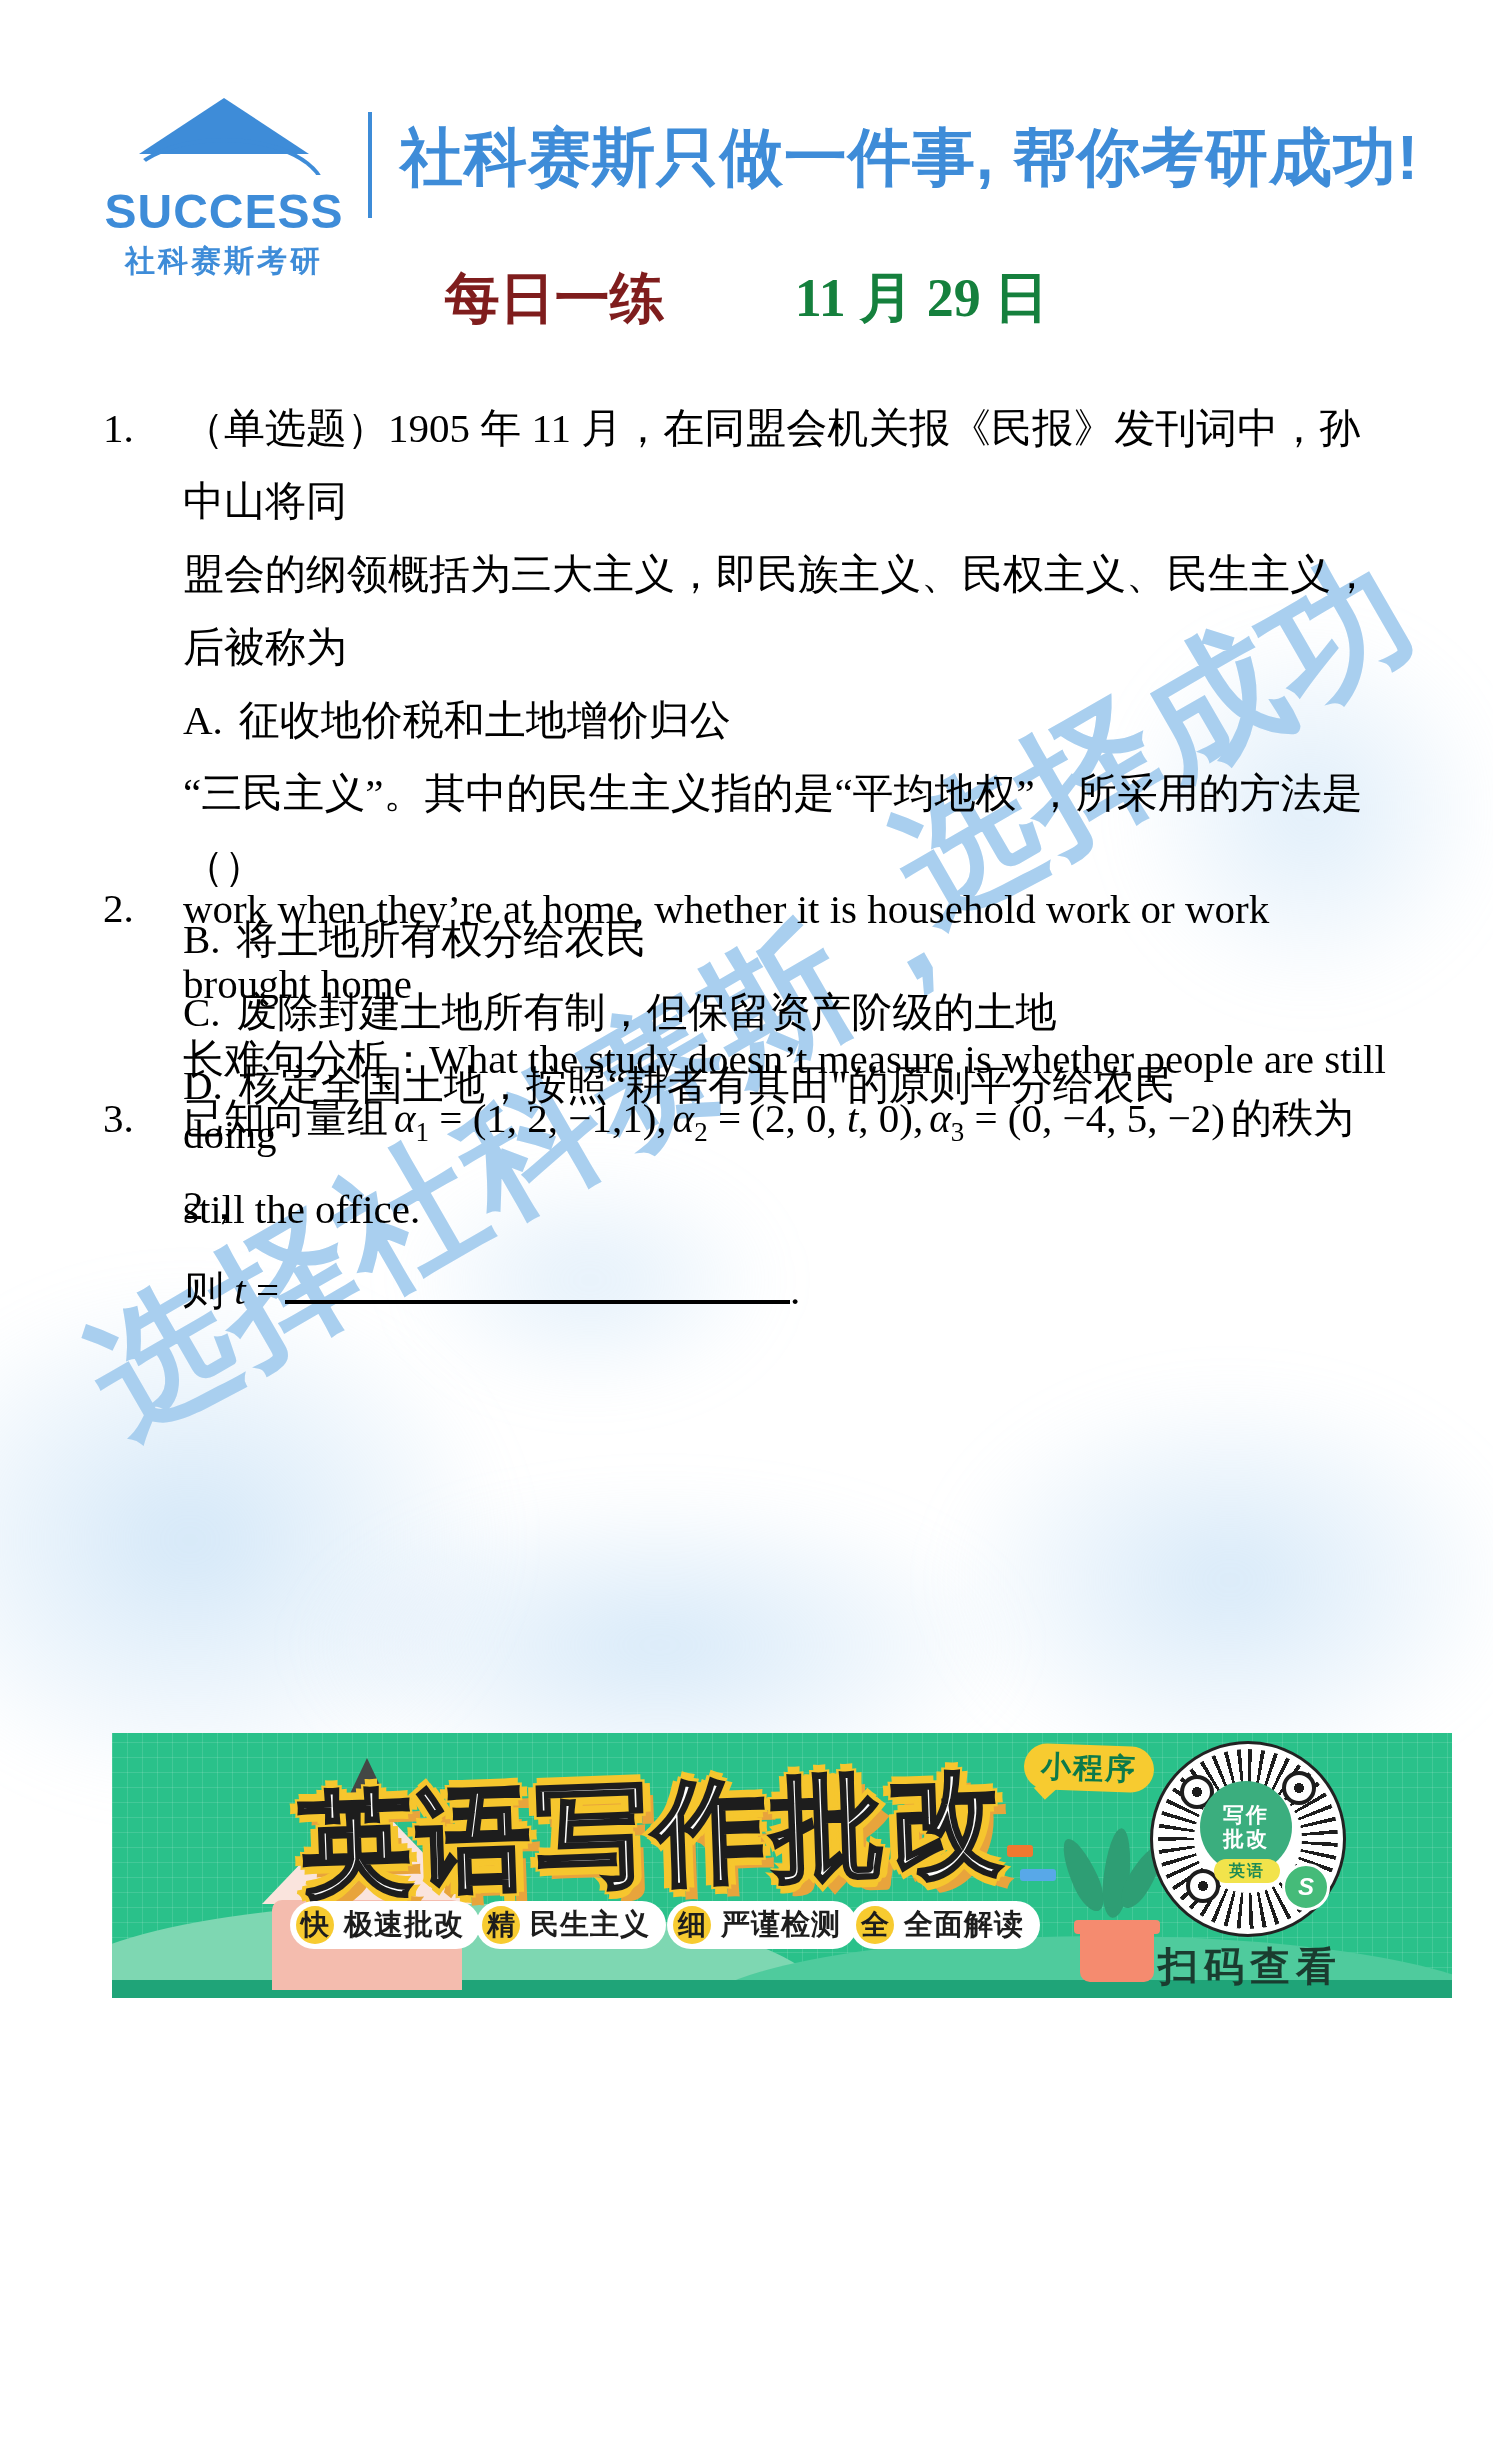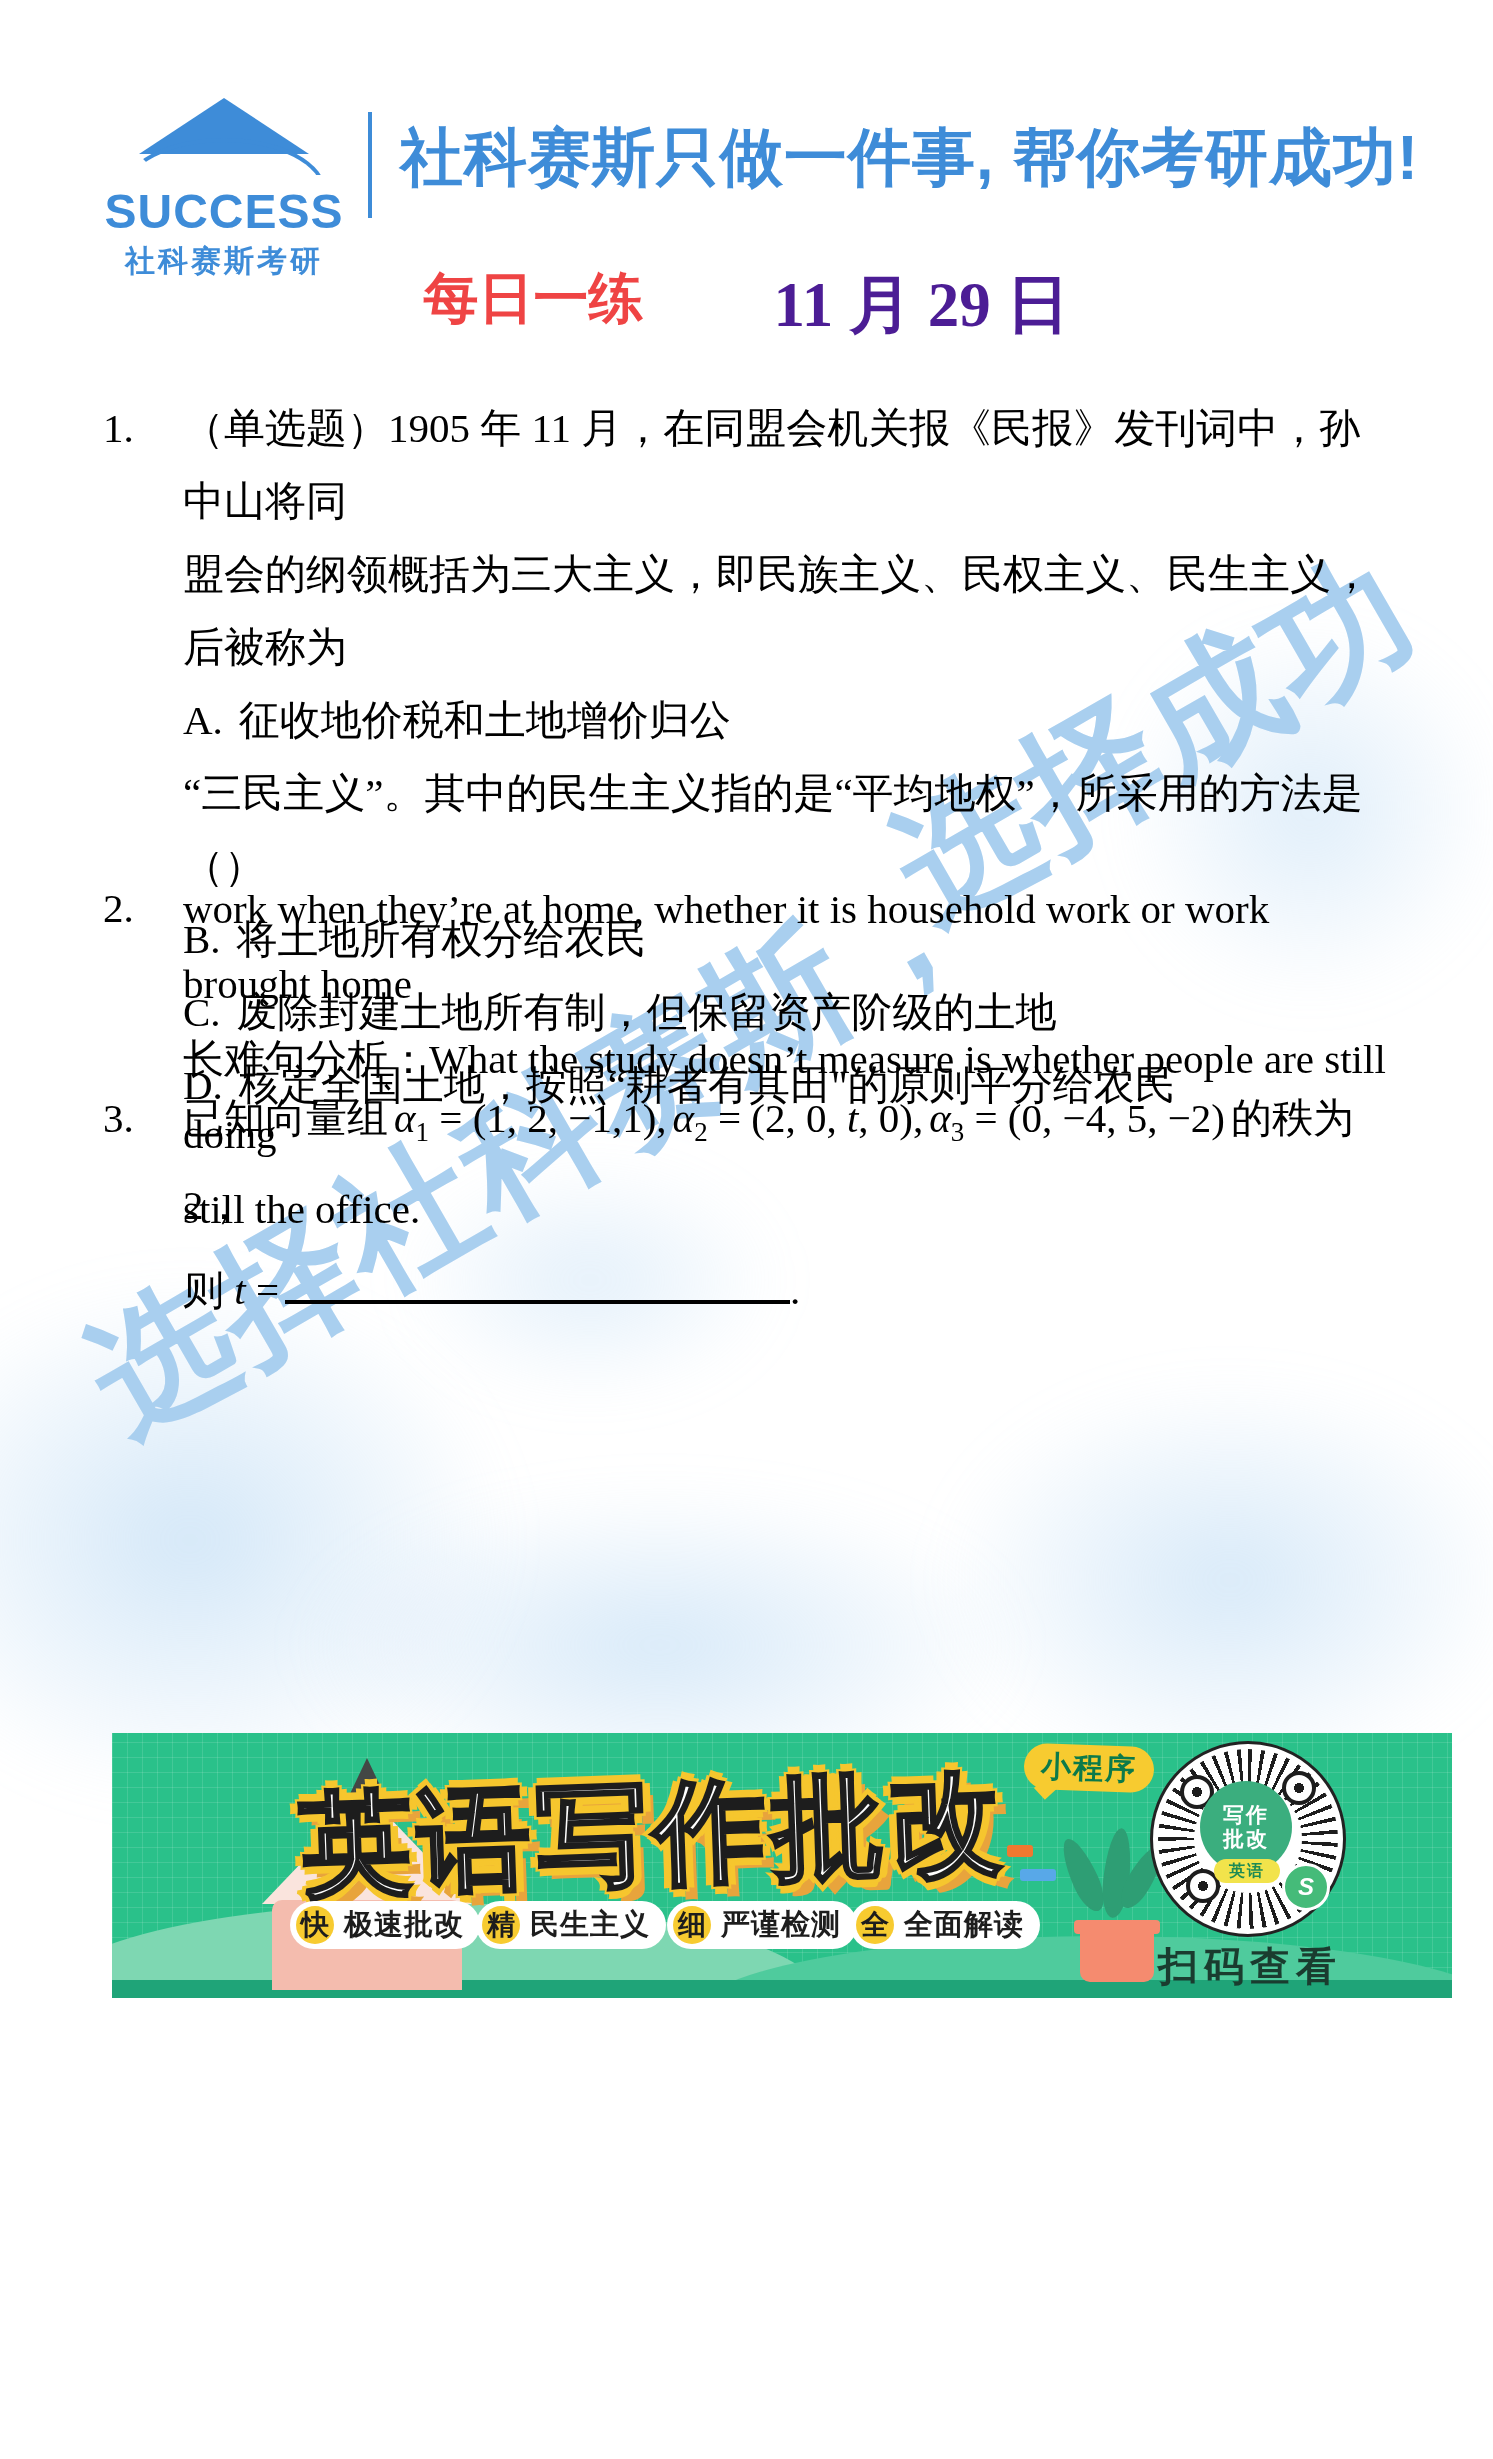--- a/index.html
+++ b/index.html
@@ -28,22 +28,22 @@
   .logo-arc{width:196px;height:46px;margin:-16px auto 0;border:4px solid transparent;border-top:4px solid #3E8CD8;border-radius:50%/100% 100% 0 0;}
   .logo-en{font-size:48px;font-weight:700;letter-spacing:1px;margin-top:-8px;}
   .logo-cn{font-size:30px;font-weight:800;letter-spacing:3px;margin-top:2px;}
   .hdr-divider{position:absolute;left:368px;top:112px;width:4px;height:106px;background:#3E8CD8;z-index:3;}
   .slogan{position:absolute;left:400px;top:115px;z-index:3;white-space:nowrap;
           font-family:"Liberation Sans","DejaVu Sans",sans-serif;font-weight:800;
           font-size:63px;letter-spacing:1px;color:#3E8CD8;}
 
   
   .title-row{position:absolute;left:0;top:262px;width:1493px;display:flex;justify-content:center;gap:130px;z-index:3;}
-  .title-cn{font-family:"Liberation Sans","DejaVu Sans",sans-serif;font-weight:900;font-size:55px;color:#ef4444;}
-  .title-date{font-family:"Liberation Serif","DejaVu Serif",serif;font-weight:700;font-size:63px;color:#4c1d95;}
+  .title-cn{font-family:"Liberation Sans","DejaVu Sans",sans-serif;font-weight:900;font-size:55px;color:#7f1d1d;}
+  .title-date{font-family:"Liberation Serif","DejaVu Serif",serif;font-weight:700;font-size:54px;color:#15803d;}
 
   
   .q-block{position:absolute;left:0;width:1493px;z-index:3;font-size:41px;line-height:73px;}
   .q-num{position:absolute;left:103px;top:0;}
   .q-content{margin-left:183px;margin-right:92px;}
   .q2 .q-content div{line-height:75px;}
   .opt-label{display:inline-block;margin-right:16px;}
   .blank-line{display:inline-block;width:505px;border-bottom:4px solid #000;height:1.0em;margin-left:6px;}
   .math i{font-style:italic;}
   .math sub{font-size:27px;}

